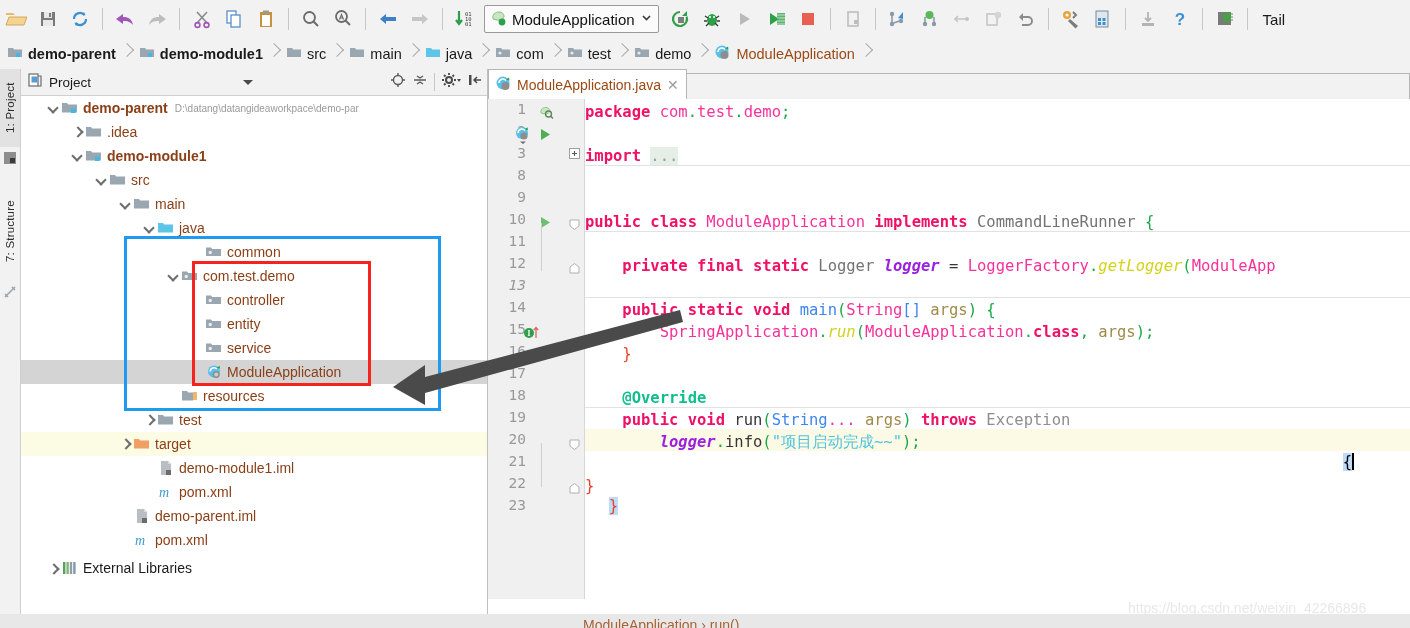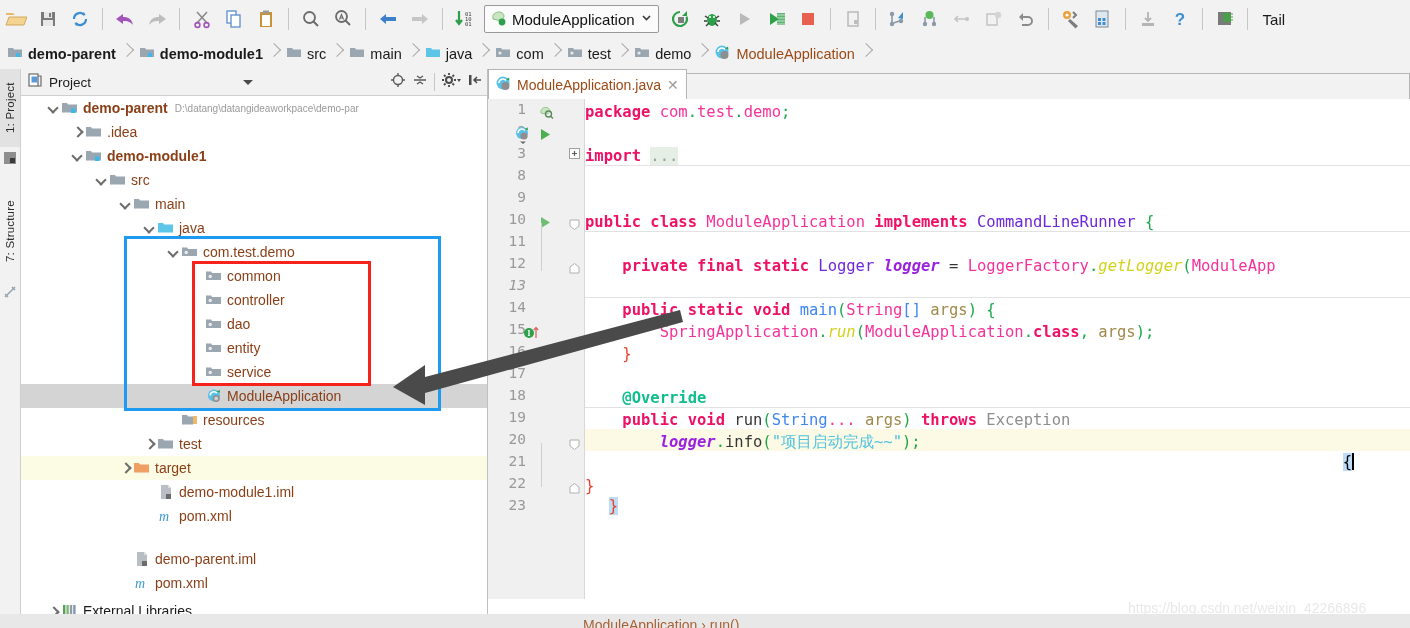--- a/index.html
+++ b/index.html
@@ -127,21 +127,21 @@
   }
   .hl-line{position:absolute;left:0;right:0;height:22px;background:#fcf9e4;}
   .sep-line{position:absolute;left:0;right:0;height:1px;background:#e2e2e2;}
   .foldline{position:absolute;width:1px;background:#cfcfcf;}
 
   
   .kw{color:#ee1166;font-weight:bold;}
   .anno{color:#0ebf8d;font-weight:bold;}
   .cls2{color:#f5329a;}
   .ident{color:#363636;}
-  .type{color:#6d28d9;}
+  .type{color:#737373;}
   .fld{color:#9b20e0;font-style:italic;font-weight:bold;}
   .mth{color:#d2d21a;font-style:italic;}
   .str{color:#4ec3e0;}
   .punc{color:#1aa84a;}
   .pkg{color:#f5329a;}
   .param{color:#a08a4a;}
   .gray2{color:#8e8e8e;}
   .blue2{color:#3f86f0;}
   .red2{color:#e8402a;}
   .dots{background:#e6efe6;color:#9a9a9a;}
@@ -554,51 +554,43 @@
             </svg></span>
           <span class="lbl">main</span>
         </div>
         <div class="row" style="padding-left: 122px;">
           <span class="arw d"></span>
           <span class="ic"><svg width="16" height="15" viewBox="0 0 16 15">
               <path d="M0 3h5l1.2 1.6H15V12.5H0z" fill="#5cc5e8"></path>
             </svg></span>
           <span class="lbl">java</span>
         </div>
+        <div class="row" style="padding-left: 170px;">
+          <span class="arw"></span>
+          <span class="ic"><svg width="16" height="15" viewBox="0 0 16 15">
+              <path d="M0 3.5h5l1.2 1.6H15V12H0z" fill="#9aa6b0"></path>
+              <circle cx="4.2" cy="8.5" r="1.7" fill="#ececec"></circle>
+            </svg></span>
+          <span class="lbl">common</span>
+        </div>
         <div class="row" style="padding-left: 146px;">
           <span class="arw d"></span>
           <span class="ic"><svg width="16" height="15" viewBox="0 0 16 15">
               <path d="M0 3.5h5l1.2 1.6H15V12H0z" fill="#9aa6b0"></path>
               <circle cx="4.2" cy="8.5" r="1.7" fill="#ececec"></circle>
             </svg></span>
           <span class="lbl">com.test.demo</span>
         </div>
         <div class="row" style="padding-left: 170px;">
           <span class="arw"></span>
           <span class="ic"><svg width="16" height="15" viewBox="0 0 16 15">
               <path d="M0 3.5h5l1.2 1.6H15V12H0z" fill="#9aa6b0"></path>
               <circle cx="4.2" cy="8.5" r="1.7" fill="#ececec"></circle>
             </svg></span>
-          <span class="lbl">common</span>
-        </div>
-        <div class="row" style="padding-left: 170px;">
-          <span class="arw"></span>
-          <span class="ic"><svg width="16" height="15" viewBox="0 0 16 15">
-              <path d="M0 3.5h5l1.2 1.6H15V12H0z" fill="#9aa6b0"></path>
-              <circle cx="4.2" cy="8.5" r="1.7" fill="#ececec"></circle>
-            </svg></span>
           <span class="lbl">controller</span>
-        </div>
-        <div class="row" style="padding-left: 170px;">
-          <span class="arw"></span>
-          <span class="ic"><svg width="16" height="15" viewBox="0 0 16 15">
-              <path d="M0 3.5h5l1.2 1.6H15V12H0z" fill="#9aa6b0"></path>
-              <circle cx="4.2" cy="8.5" r="1.7" fill="#ececec"></circle>
-            </svg></span>
-          <span class="lbl">dao</span>
         </div>
         <div class="row" style="padding-left: 170px;">
           <span class="arw"></span>
           <span class="ic"><svg width="16" height="15" viewBox="0 0 16 15">
               <path d="M0 3.5h5l1.2 1.6H15V12H0z" fill="#9aa6b0"></path>
               <circle cx="4.2" cy="8.5" r="1.7" fill="#ececec"></circle>
             </svg></span>
           <span class="lbl">entity</span>
         </div>
         <div class="row" style="padding-left: 170px;">
@@ -651,21 +643,21 @@
             </svg></span>
           <span class="lbl">demo-module1.iml</span>
         </div>
         <div class="row" style="padding-left: 122px;">
           <span class="arw"></span>
           <span class="ic"><svg width="17" height="16" viewBox="0 0 17 16">
               <text x="1" y="13" font-size="14" fill="#3d9ad1" font-family="serif" font-style="italic">m</text>
             </svg></span>
           <span class="lbl">pom.xml</span>
         </div>
-        <div class="row" style="padding-left: 98px; margin-top: 19px;">
+        <div class="row" style="padding-left: 98px;">
           <span class="arw"></span>
           <span class="ic"><svg width="16" height="16" viewBox="0 0 16 16">
               <path d="M3 1h7l3 3v11H3z" fill="#b8bec4"></path>
               <path d="M10 1v3h3" fill="#d8dde2"></path>
               <rect x="8" y="10" width="5" height="5" fill="#6b6b6b"></rect>
             </svg></span>
           <span class="lbl">demo-parent.iml</span>
         </div>
         <div class="row" style="padding-left: 98px;">
           <span class="arw"></span>

